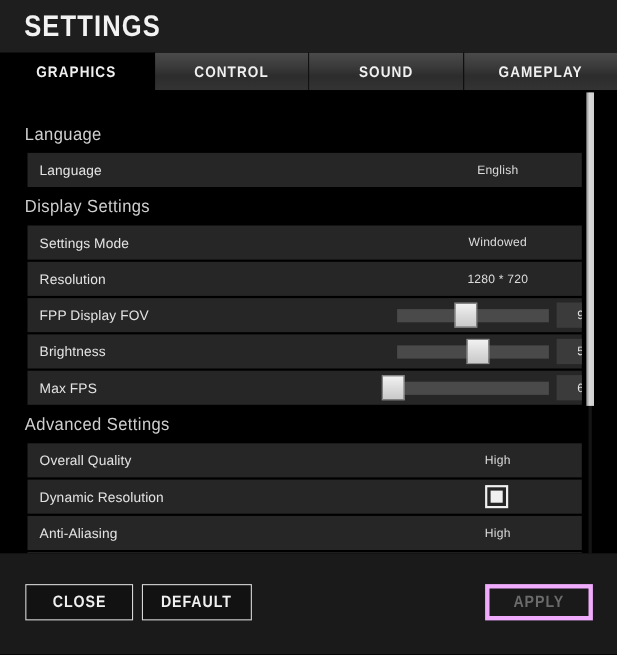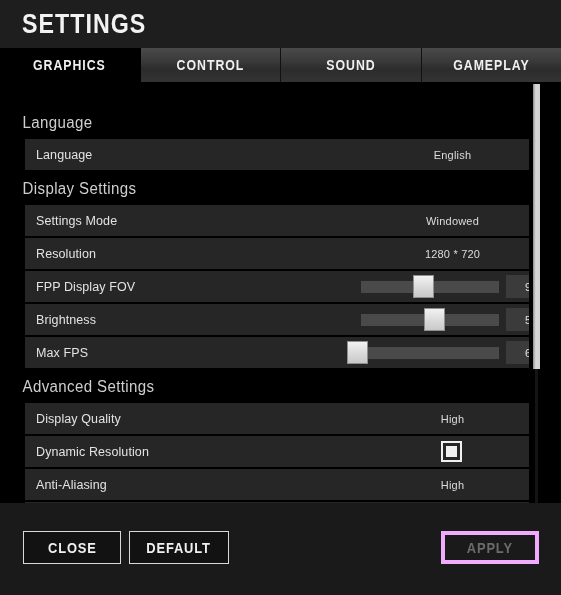--- a/index.html
+++ b/index.html
@@ -306,21 +306,21 @@
           <div class="row-label">Max FPS</div>
           <div class="slider" style="left: 326px; width: 148px;">
             <div class="slider-track">
               <div class="slider-handle" style="left: calc(4% - 10px);"></div>
             </div>
           </div>
           <div class="value-box">60</div>
         </div>
         <div class="section-title">Advanced Settings</div>
         <div class="row">
-          <div class="row-label">Display Quality</div>
+          <div class="row-label">Overall Quality</div>
           <div class="row-value">High</div>
         </div>
         <div class="row">
           <div class="row-label">Dynamic Resolution</div>
           <div class="checkbox">
             <div class="checkbox-inner"></div>
           </div>
         </div>
         <div class="row">
           <div class="row-label">Anti-Aliasing</div>

